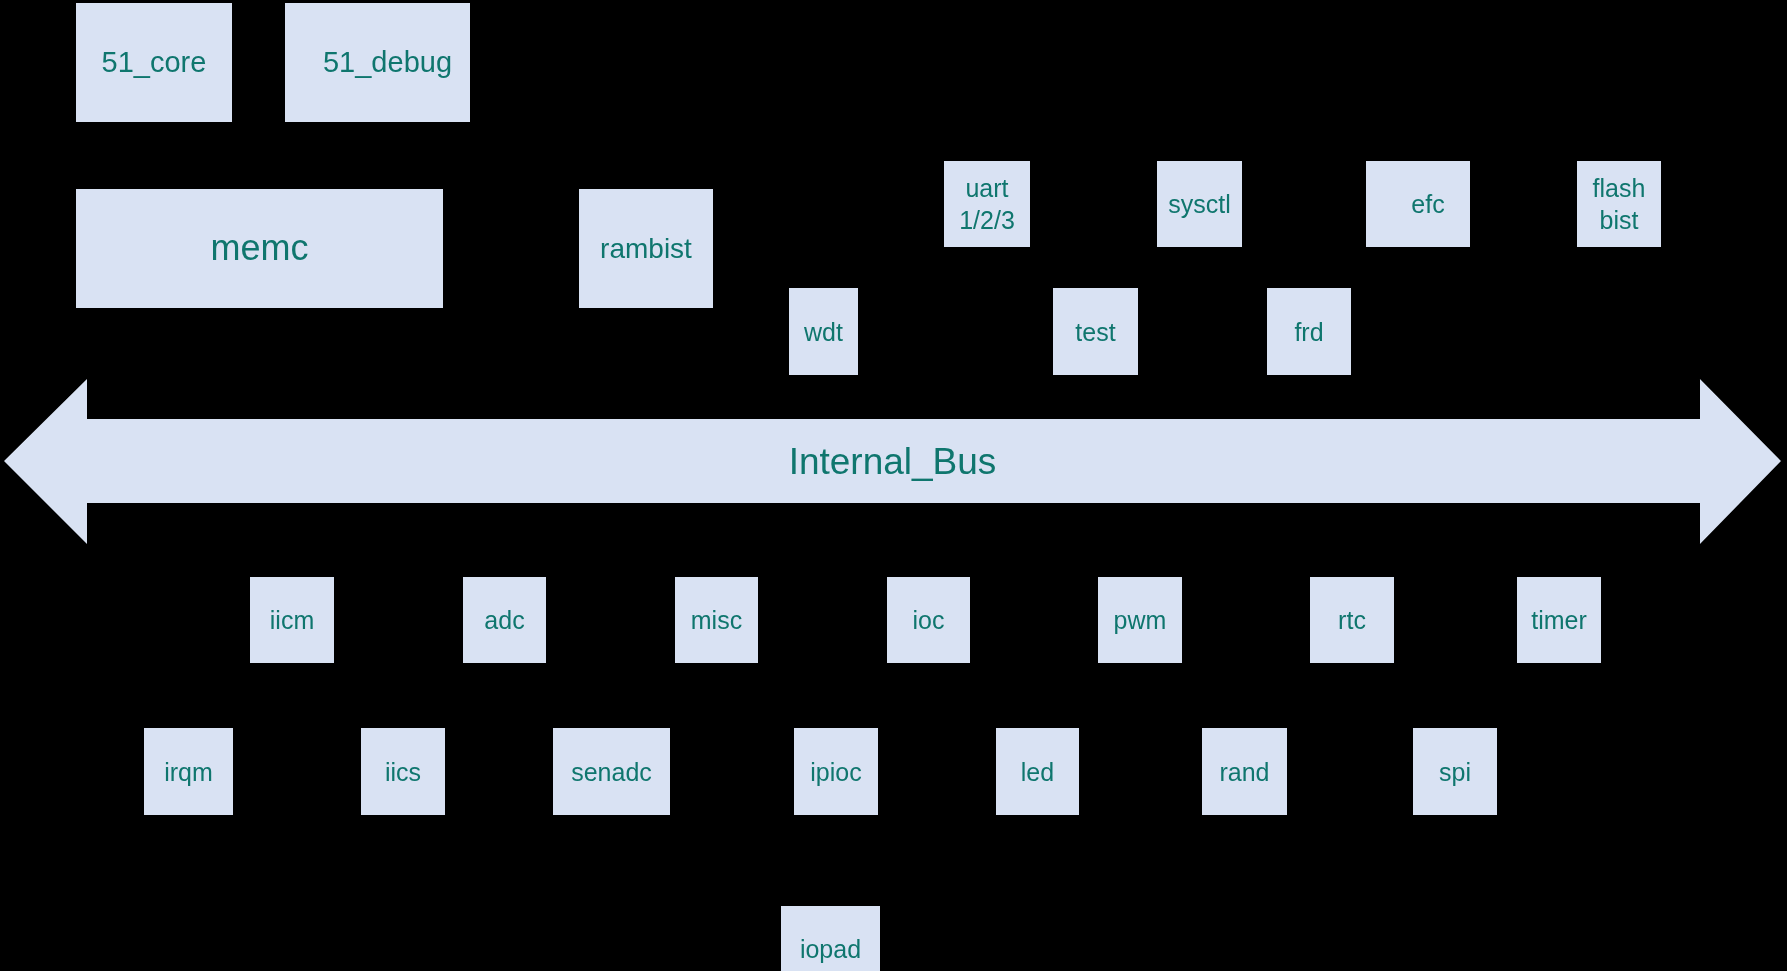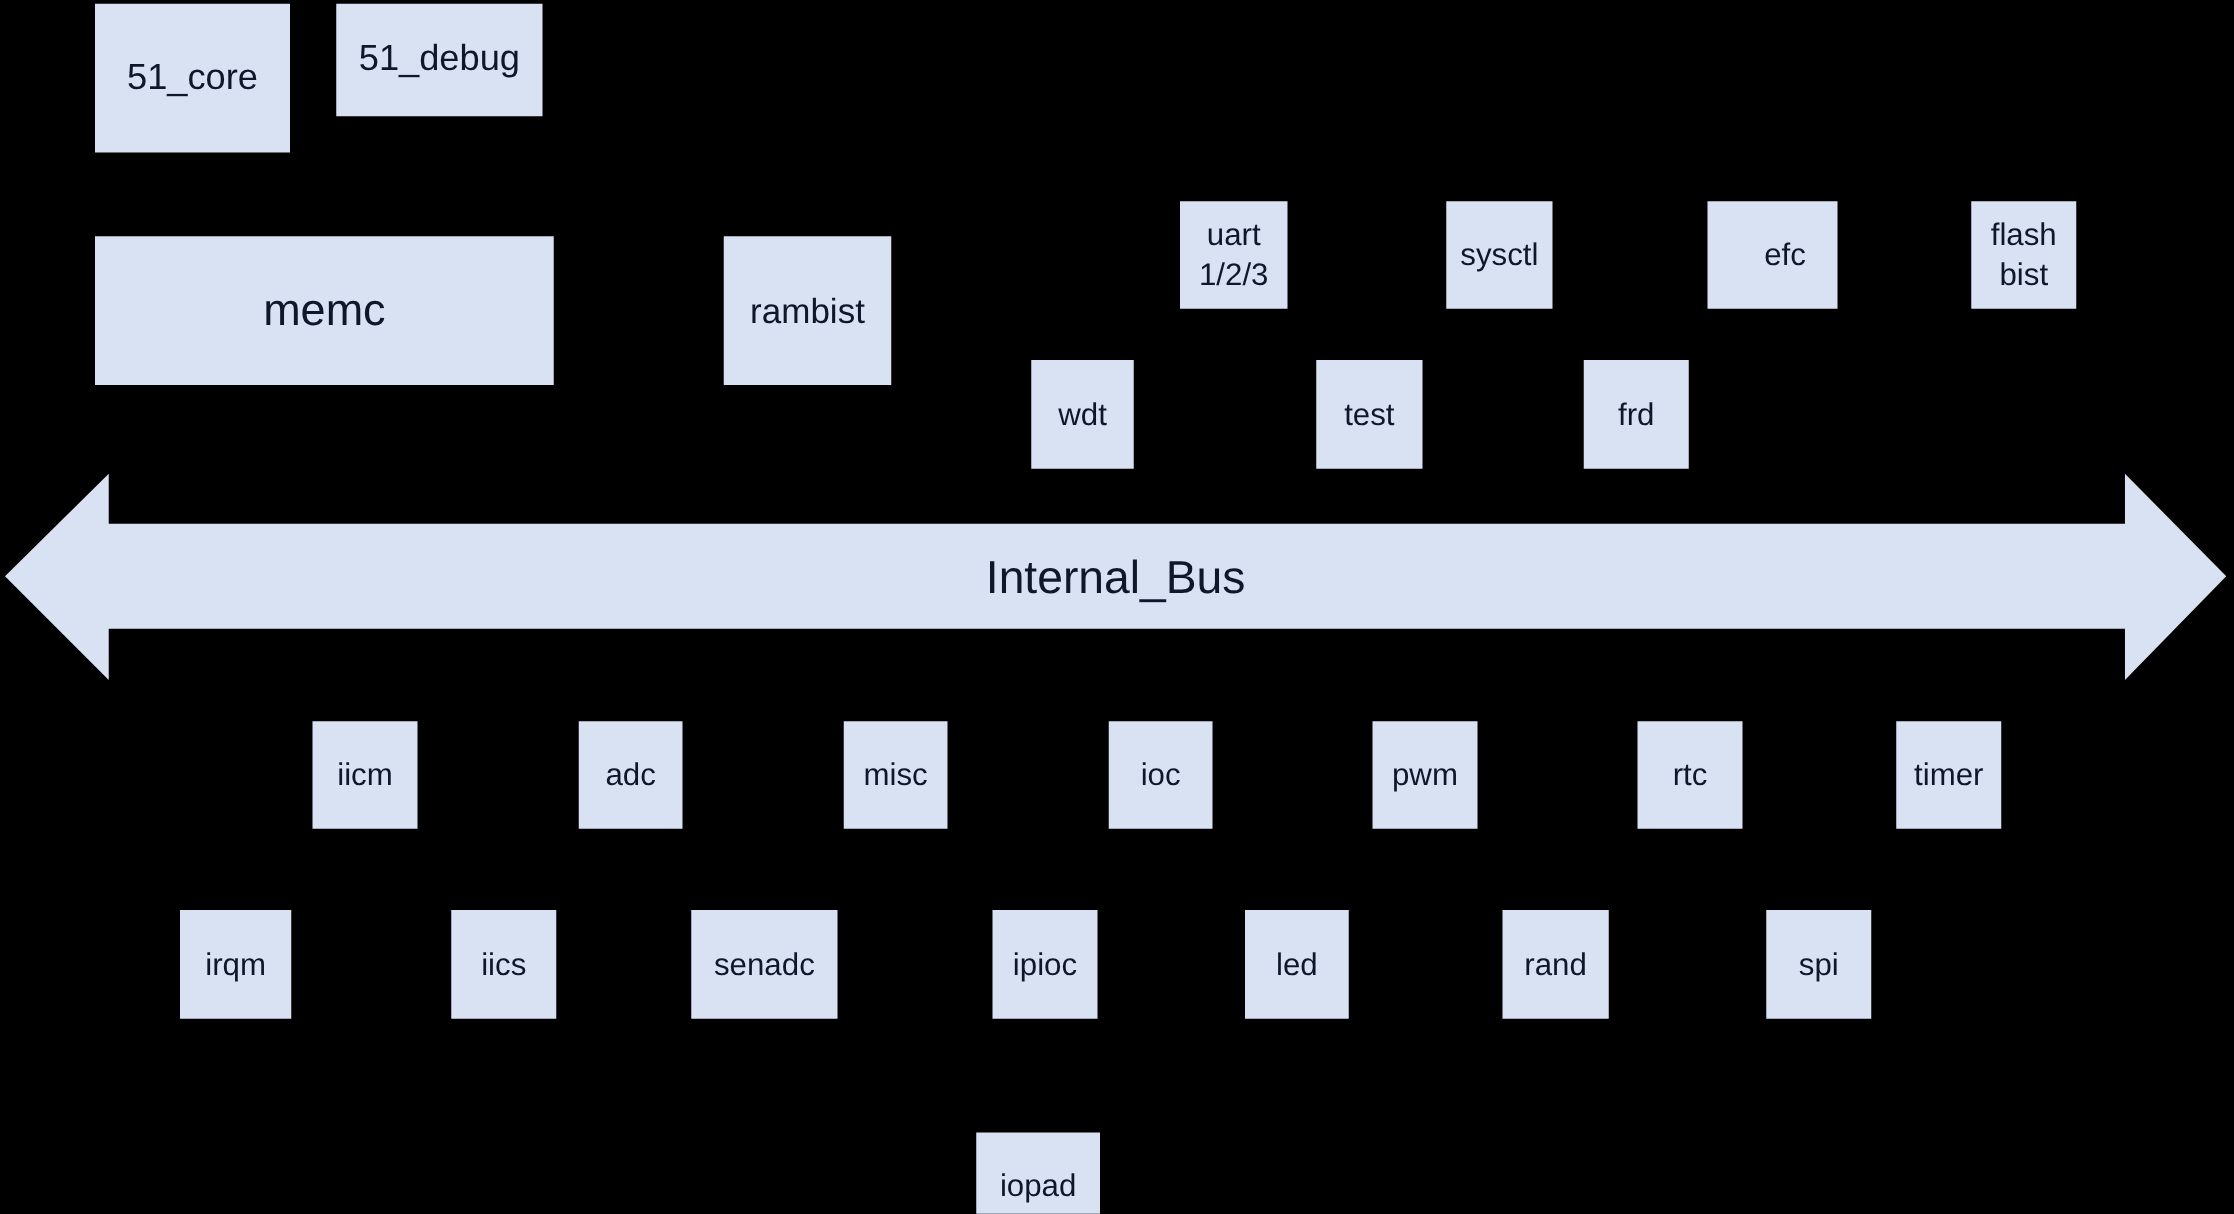--- a/index.html
+++ b/index.html
@@ -52,36 +52,36 @@
     );
   }
   #bus-label {
     font-size: 37px;
     white-space: nowrap;
   }
 </style>
 </head>
 <body style="background: rgb(0, 0, 0);">
 
-<div id="canvas" style="color: #0f172a;">
+<div id="canvas" style="color: #0f766e;">
 
   <div class="block fs-r1" style="left: 76px; top: 3px; width: 156px; height: 119px; background: rgb(217, 226, 243);">51_core</div>
-  <div class="block fs-r1" style="left: 269px; top: 3px; width: 165px; height: 90px; background: rgb(217, 226, 243);">51_debug</div>
+  <div class="block fs-r1" style="left: 285px; top: 3px; width: 165px; height: 119px; background: rgb(217, 226, 243); padding-left: 20px;">51_debug</div>
 
   <div class="block fs-lg" style="left: 76px; top: 189px; width: 367px; height: 119px; background: rgb(217, 226, 243);">memc</div>
   <div class="block fs-ram" style="left: 579px; top: 189px; width: 134px; height: 119px; background: rgb(217, 226, 243); text-align: right;">rambist</div>
 
   <div class="block fs-sm" style="left: 944px; top: 161px; width: 86px; height: 86px; background: rgb(217, 226, 243);">uart
 1/2/3</div>
   <div class="block fs-sm" style="left: 1157px; top: 161px; width: 85px; height: 86px; background: rgb(217, 226, 243);">sysctl</div>
   <div class="block fs-sm" style="left: 1366px; top: 161px; width: 84px; height: 86px; background: rgb(217, 226, 243); padding-left: 20px;">efc</div>
   <div class="block fs-sm" style="left: 1577px; top: 161px; width: 84px; height: 86px; background: rgb(217, 226, 243);">flash
 bist</div>
 
-  <div class="block fs-sm" style="left: 825px; top: 288px; width: 82px; height: 87px; background: rgb(217, 226, 243);">wdt</div>
+  <div class="block fs-sm" style="left: 789px; top: 288px; width: 69px; height: 87px; background: rgb(217, 226, 243);">wdt</div>
   <div class="block fs-sm" style="left: 1053px; top: 288px; width: 85px; height: 87px; background: rgb(217, 226, 243);">test</div>
   <div class="block fs-sm" style="left: 1267px; top: 288px; width: 84px; height: 87px; background: rgb(217, 226, 243);">frd</div>
 
   <div id="bus" style="background: rgb(217, 226, 243);">
     <span id="bus-label">Internal_Bus</span>
   </div>
 
   <div class="block fs-sm" style="left: 250px; top: 577px; width: 84px; height: 86px; background: rgb(217, 226, 243);">iicm</div>
   <div class="block fs-sm" style="left: 463px; top: 577px; width: 83px; height: 86px; background: rgb(217, 226, 243);">adc</div>
   <div class="block fs-sm" style="left: 675px; top: 577px; width: 83px; height: 86px; background: rgb(217, 226, 243);">misc</div>

